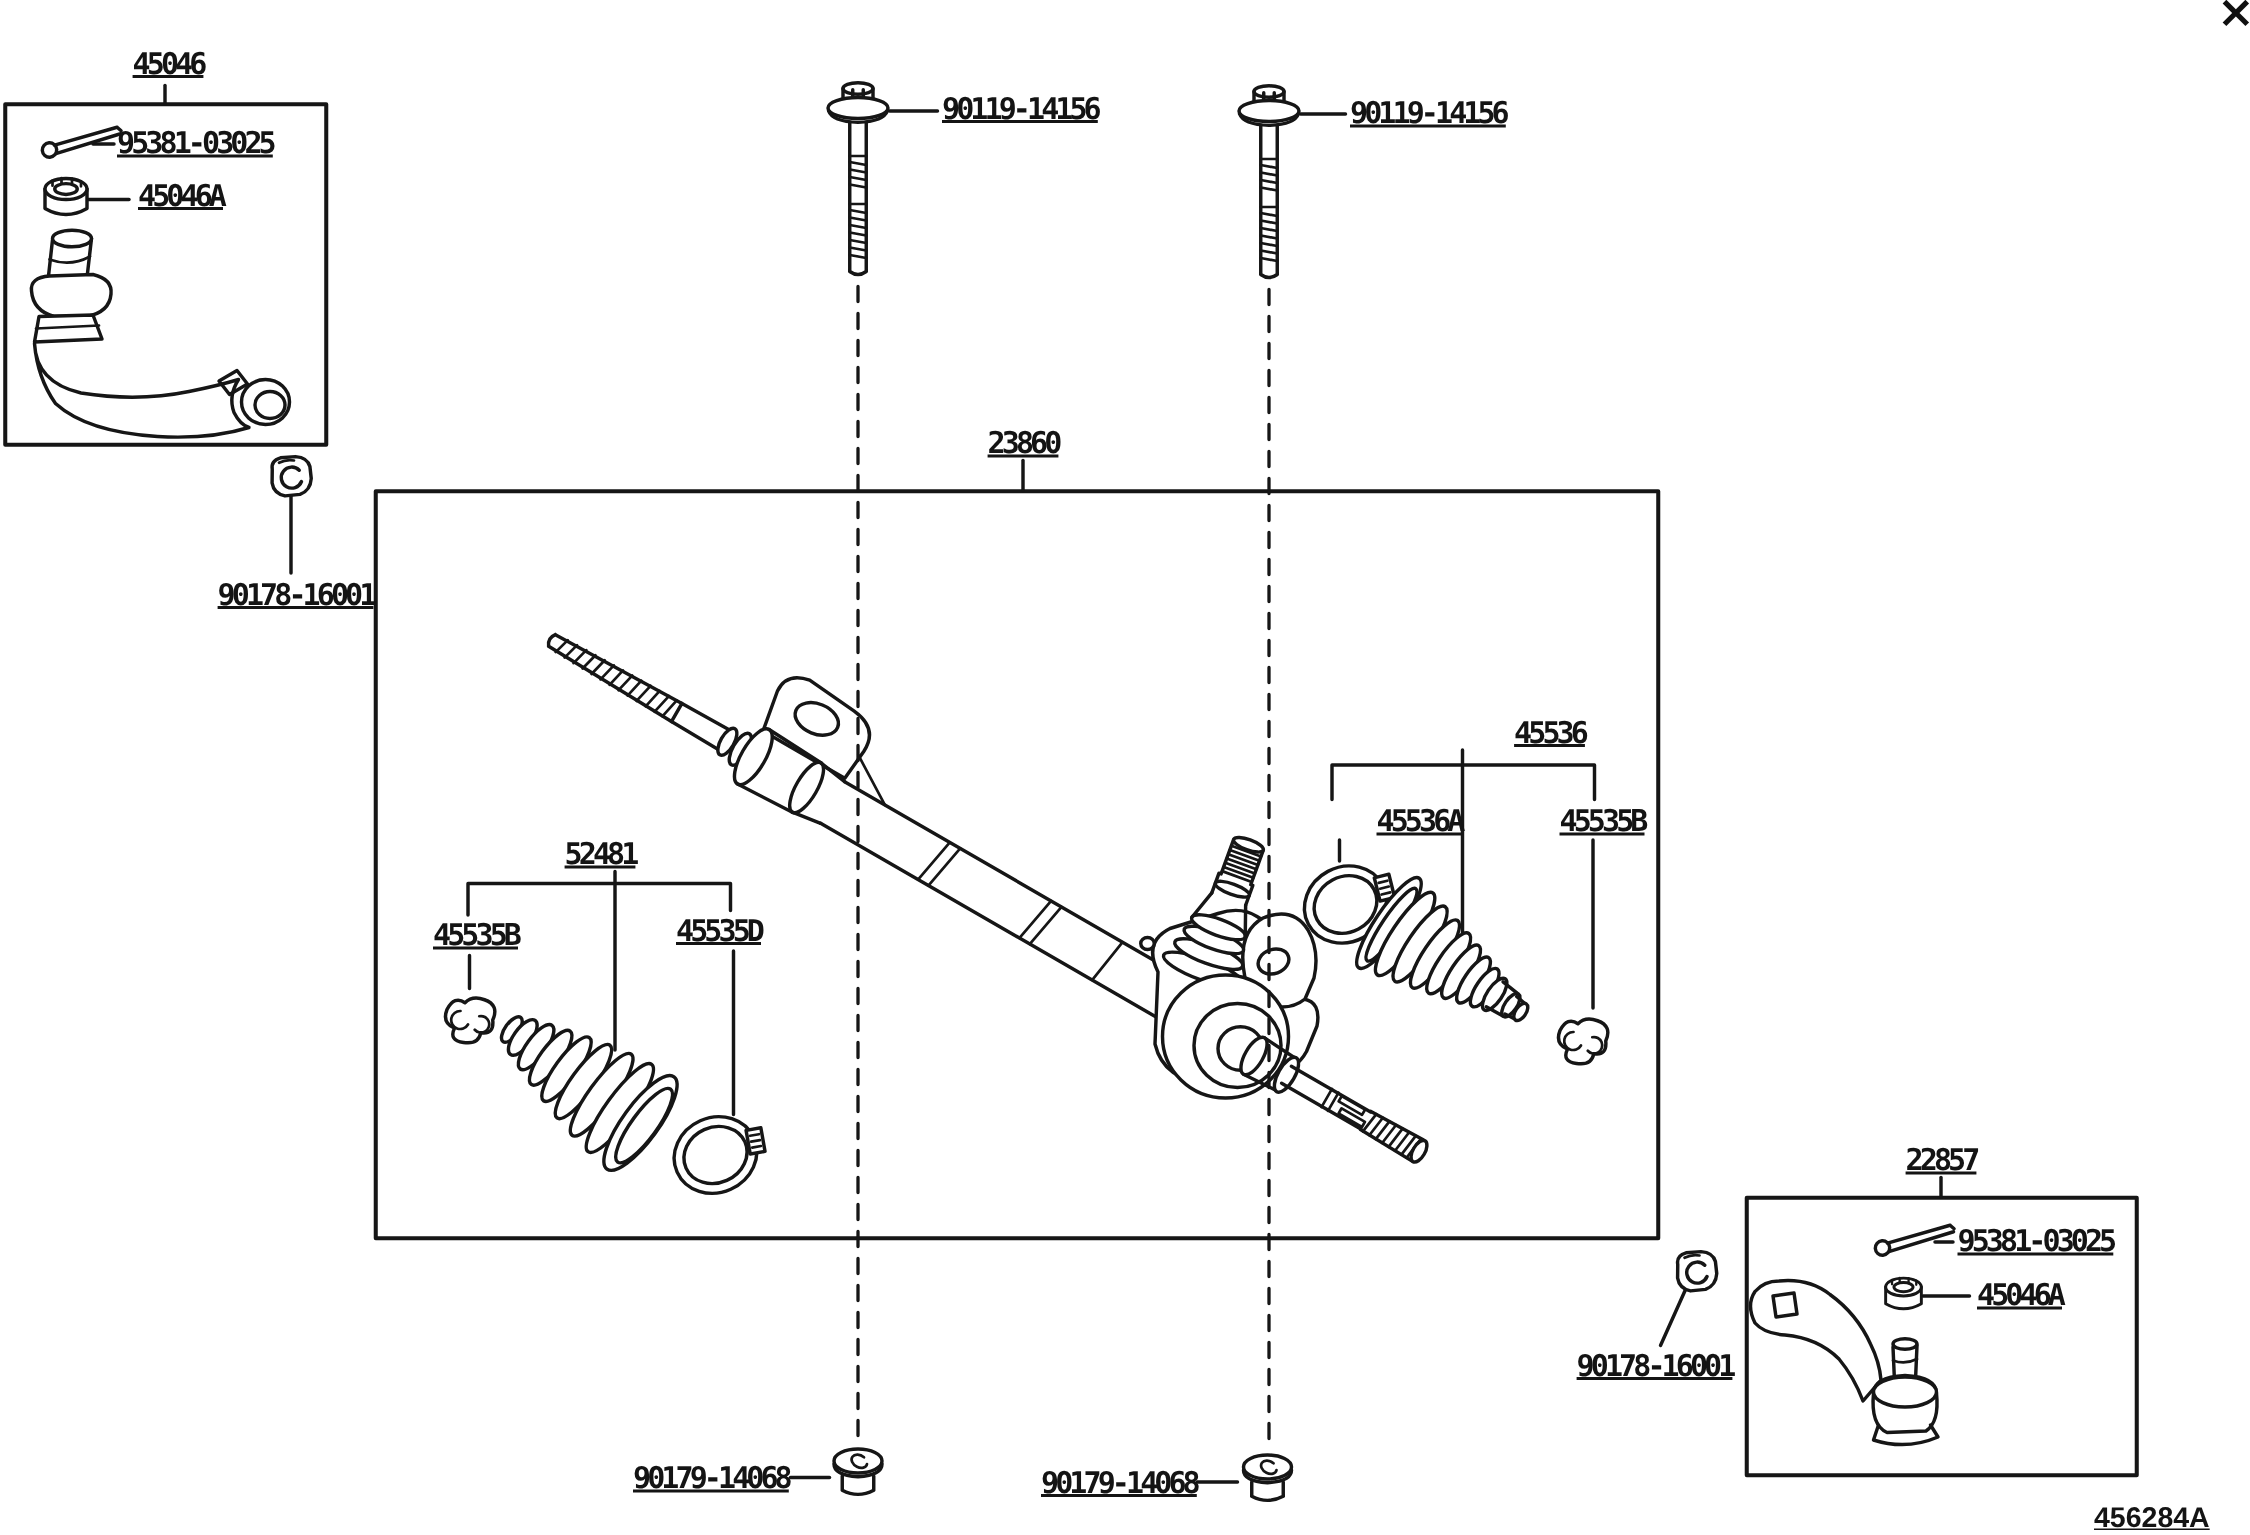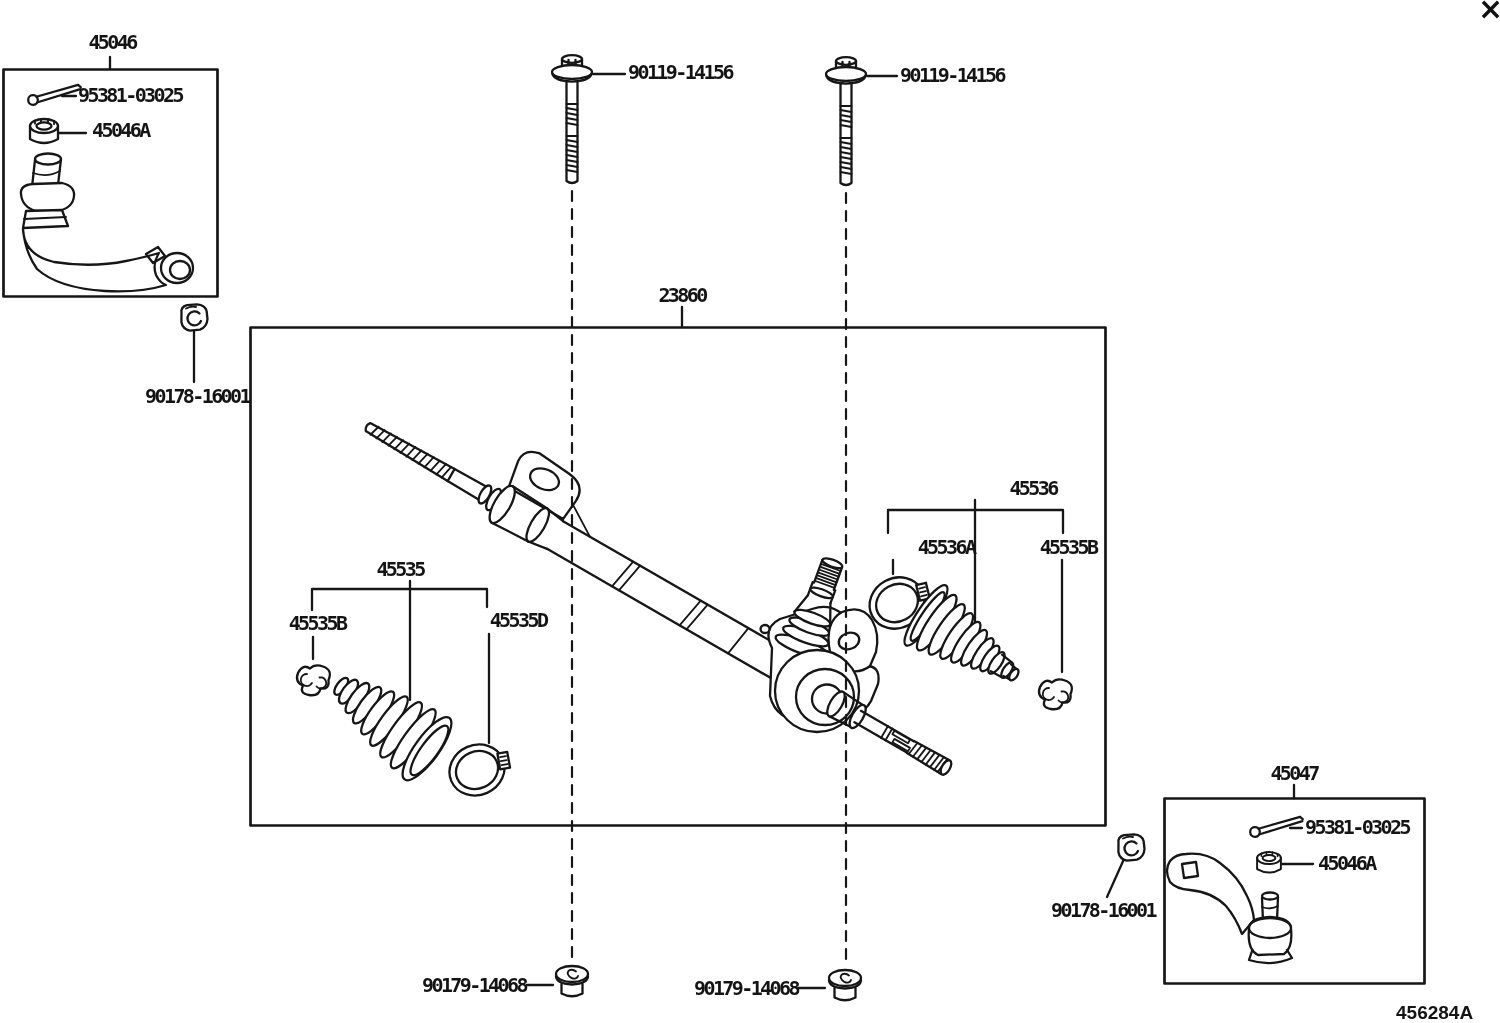--- a/index.html
+++ b/index.html
@@ -6,21 +6,21 @@
   #stage{position:relative;width:1500px;height:1023px;background:#ffffff;overflow:hidden;
          font-family:"DejaVu Sans Mono",monospace;color:#141414;}
   #art{position:absolute;left:0;top:0;}
   #art path,#art ellipse,#art circle,#art rect,#art line{fill:none;stroke:#161616;stroke-width:2.3;
         stroke-linecap:round;stroke-linejoin:round;}
   #art .w{fill:#ffffff;}
   #art .thin{stroke-width:1.8;}
   #art .box{stroke-width:2.7;}
   #art .dash{stroke-width:2.2;stroke-dasharray:10 8;}
   .lbl{position:absolute;font:700 20px "DejaVu Sans Mono",monospace;letter-spacing:-2.6px;
-       line-height:19px;white-space:nowrap;color:#141414;}
+       line-height:19px;white-space:nowrap;color:#141414;text-decoration:underline;}
   .ctr{transform:translateX(-50%);}
   .code{font:700 19px "Liberation Sans",sans-serif;letter-spacing:0;}
   .close{position:absolute;font:700 30px "DejaVu Sans",sans-serif;color:#101010;cursor:pointer;}
 </style>
 </head>
 <body>
 
 <div id="stage">
 
 <svg id="art" width="1500" height="1023" viewBox="0 0 1500 1023">
@@ -263,27 +263,27 @@
   </g>
 </svg>
 
   <div class="lbl ctr" style="left:112px;top:33px">45046</div>
   <div class="lbl" style="left:78px;top:86px">95381-03025</div>
   <div class="lbl" style="left:92px;top:121px">45046A</div>
   <div class="lbl ctr" style="left:197px;top:387px">90178-16001</div>
   <div class="lbl" style="left:628px;top:63px">90119-14156</div>
   <div class="lbl" style="left:900px;top:66px">90119-14156</div>
   <div class="lbl ctr" style="left:682px;top:286px">23860</div>
-  <div class="lbl ctr" style="left:400px;top:560px">45535</div>
+  <div class="lbl ctr" style="left:400px;top:560px">52481</div>
   <div class="lbl ctr" style="left:317px;top:614px">45535B</div>
-  <div class="lbl ctr" style="left:518px;top:611px">45535D</div>
+  <div class="lbl ctr" style="left:479px;top:611px">45535D</div>
   <div class="lbl ctr" style="left:1033px;top:479px">45536</div>
   <div class="lbl ctr" style="left:946px;top:538px">45536A</div>
   <div class="lbl ctr" style="left:1068px;top:538px">45535B</div>
-  <div class="lbl ctr" style="left:1294px;top:764px">45047</div>
+  <div class="lbl ctr" style="left:1294px;top:764px">22857</div>
   <div class="lbl" style="left:1305px;top:818px">95381-03025</div>
   <div class="lbl" style="left:1318px;top:854px">45046A</div>
   <div class="lbl ctr" style="left:1103px;top:901px">90178-16001</div>
   <div class="lbl" style="left:422px;top:976px">90179-14068</div>
   <div class="lbl" style="left:694px;top:979px">90179-14068</div>
 
   <div class="lbl code" style="left:1396px;top:1002px">456284A</div>
   <div class="close" style="left:1478px;top:-9px">×</div>
 </div>
 

